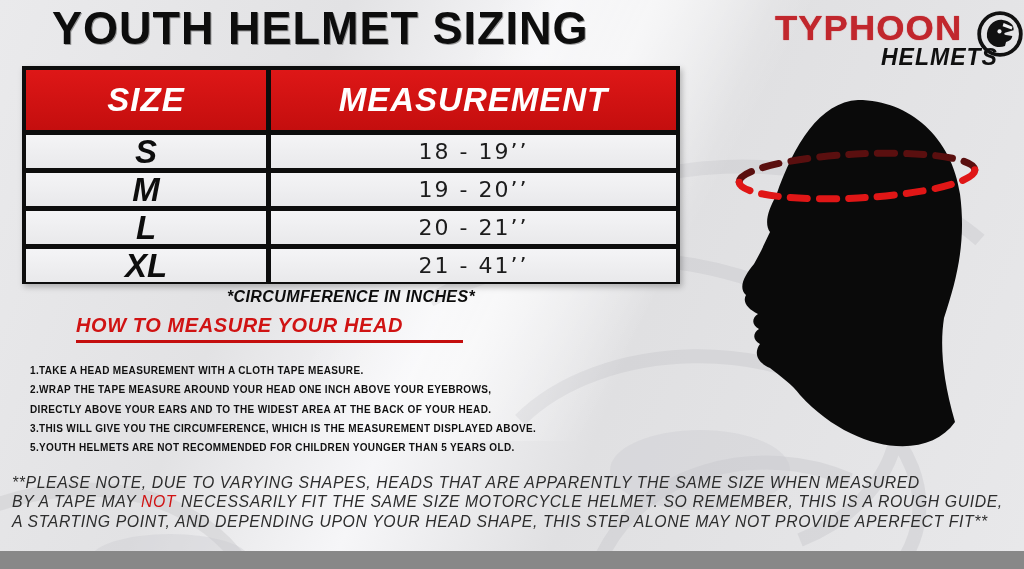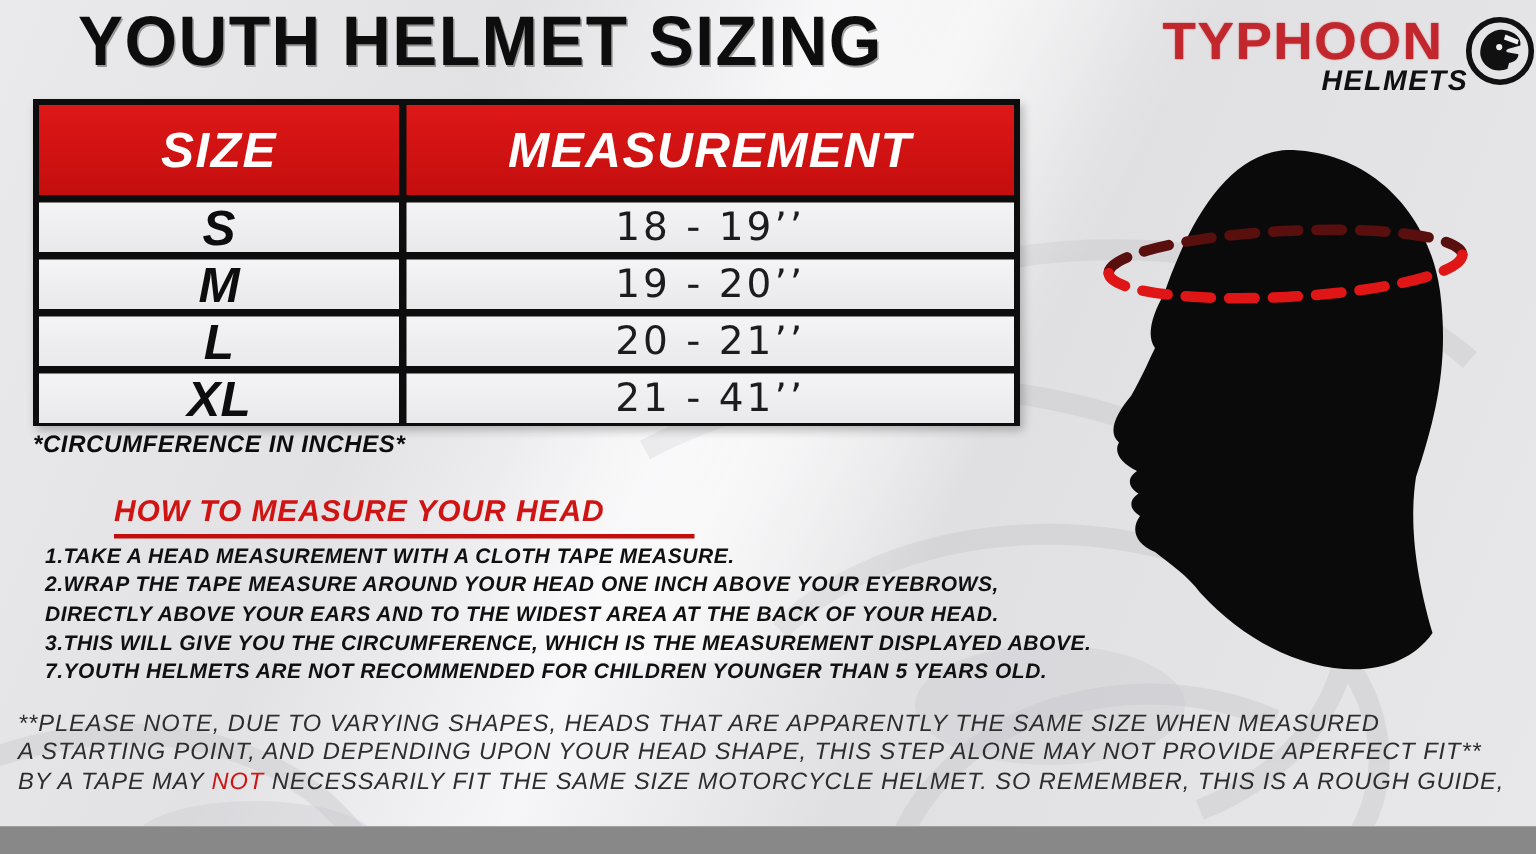--- a/index.html
+++ b/index.html
@@ -24,21 +24,21 @@
   }
 
   
   .logo{position:absolute;left:735px;top:8px;width:260px;height:58px;margin-left:40px;}
   .brand{
     position:absolute;left:0;top:0;font-size:35px;font-weight:bold;letter-spacing:1px;
     color:#c1272d;transform:scaleX(1.04);transform-origin:left;white-space:nowrap;
     text-shadow:0 0 1px #c1272d;
   }
   .brand-sub{
-    position:absolute;left:106px;top:36px;font-size:19px;font-weight:bold;font-style:italic;
+    position:absolute;left:106px;top:36px;font-size:23px;font-weight:bold;font-style:italic;
     color:#101010;letter-spacing:1px;white-space:nowrap;
   }
   .helmet-badge{position:absolute;left:200px;top:1px;width:50px;height:50px;}
 
   
   .size-table{
     position:absolute;left:22px;top:66px;width:658px;height:218px;
     background:#0d0d0d;border:4px solid #0d0d0d;box-sizing:border-box;
     display:flex;flex-direction:column;gap:5px;
     box-shadow:2px 3px 6px rgba(0,0,0,.25);
@@ -46,36 +46,36 @@
   .t-row{display:flex;gap:5px;flex:1;}
   .t-head{flex:0 0 60px;border-radius:24px;}
   .c-size{flex:0 0 240px;display:flex;align-items:center;justify-content:center;}
   .c-meas{flex:1;display:flex;align-items:center;justify-content:center;}
   .t-head .c-size,.t-head .c-meas{
     background:linear-gradient(180deg,#de1717,#c40e0e);
     color:#fff;font-weight:bold;font-style:italic;font-size:33px;letter-spacing:1px;
   }
   .t-data .c-size,.t-data .c-meas{background:linear-gradient(180deg,#f4f4f6,#e9e9eb);}
   .t-data .c-size{color:#0d0d0d;font-weight:bold;font-style:italic;font-size:33px;line-height:1;}
-  .t-data .c-meas{color:#1c1c1c;font-size:26px;letter-spacing:2px;font-family:"DejaVu Sans",sans-serif;}
+  .t-data .c-meas{color:#1c1c1c;font-size:22px;letter-spacing:2px;font-family:"DejaVu Sans",sans-serif;}
 
   .circ-note{
-    position:absolute;left:22px;top:288px;width:658px;text-align:left;
+    position:absolute;left:22px;top:288px;width:658px;text-align:center;
     font-size:16px;font-weight:bold;font-style:italic;color:#0d0d0d;letter-spacing:.4px;
   }
 
   
   .howto-heading{
-    position:absolute;left:76px;top:330px;
+    position:absolute;left:76px;top:314px;
     font-size:20px;font-weight:bold;font-style:italic;color:#d01313;letter-spacing:.6px;
     border-bottom:3px solid #c40e0e;padding-bottom:3px;padding-right:60px;
   }
   .steps{position:absolute;left:30px;top:361px;width:700px;}
   .step-line{
-    font-size:14px;font-weight:bold;font-style:italic;color:#101010;
+    font-size:10px;font-weight:bold;color:#101010;
     letter-spacing:.35px;line-height:19.3px;white-space:nowrap;
   }
 
   
   .disclaimer{position:absolute;left:12px;top:473px;width:1010px;}
   .disc-line{
     font-size:15.8px;font-style:italic;color:#2d2d2d;letter-spacing:.6px;
     line-height:19.4px;white-space:nowrap;font-family:"Liberation Sans",sans-serif;
   }
   .disc-red{color:#d01313;}
@@ -139,27 +139,27 @@
   </div>
 
   <div class="circ-note">*CIRCUMFERENCE IN INCHES*</div>
 
   <div class="howto-heading">HOW TO MEASURE YOUR HEAD</div>
   <div class="steps">
     <div class="step-line">1.TAKE A HEAD MEASUREMENT WITH A CLOTH TAPE MEASURE.</div>
     <div class="step-line">2.WRAP THE TAPE MEASURE AROUND YOUR HEAD ONE INCH ABOVE YOUR EYEBROWS,</div>
     <div class="step-line">DIRECTLY ABOVE YOUR EARS AND TO THE WIDEST AREA AT THE BACK OF YOUR HEAD.</div>
     <div class="step-line">3.THIS WILL GIVE YOU THE CIRCUMFERENCE, WHICH IS THE MEASUREMENT DISPLAYED ABOVE.</div>
-    <div class="step-line">7.YOUTH HELMETS ARE NOT RECOMMENDED FOR CHILDREN YOUNGER THAN 5 YEARS OLD.</div>
+    <div class="step-line">5.YOUTH HELMETS ARE NOT RECOMMENDED FOR CHILDREN YOUNGER THAN 5 YEARS OLD.</div>
   </div>
 
   <div class="disclaimer">
     <div class="disc-line">**PLEASE NOTE, DUE TO VARYING SHAPES, HEADS THAT ARE APPARENTLY THE SAME SIZE WHEN MEASURED</div>
+    <div class="disc-line"><span>BY A TAPE MAY </span><span class="disc-red">NOT</span><span> NECESSARILY FIT THE SAME SIZE MOTORCYCLE HELMET. SO REMEMBER, THIS IS A ROUGH GUIDE,</span></div>
     <div class="disc-line">A STARTING POINT, AND DEPENDING UPON YOUR HEAD SHAPE, THIS STEP ALONE MAY NOT PROVIDE APERFECT FIT**</div>
-    <div class="disc-line"><span>BY A TAPE MAY </span><span class="disc-red">NOT</span><span> NECESSARILY FIT THE SAME SIZE MOTORCYCLE HELMET. SO REMEMBER, THIS IS A ROUGH GUIDE,</span></div>
   </div>
 
   <svg class="head-wrap" viewBox="0 0 300 380">
     <path fill="#0a0a0a" d="M 146 8
       C 198 8 240 46 248 102
       C 254 148 246 184 232 226
       C 228 252 230 285 243 330
       C 215 370 140 360 88 303
       C 80 292 68 284 58 276
       C 44 270 42 260 48 252

